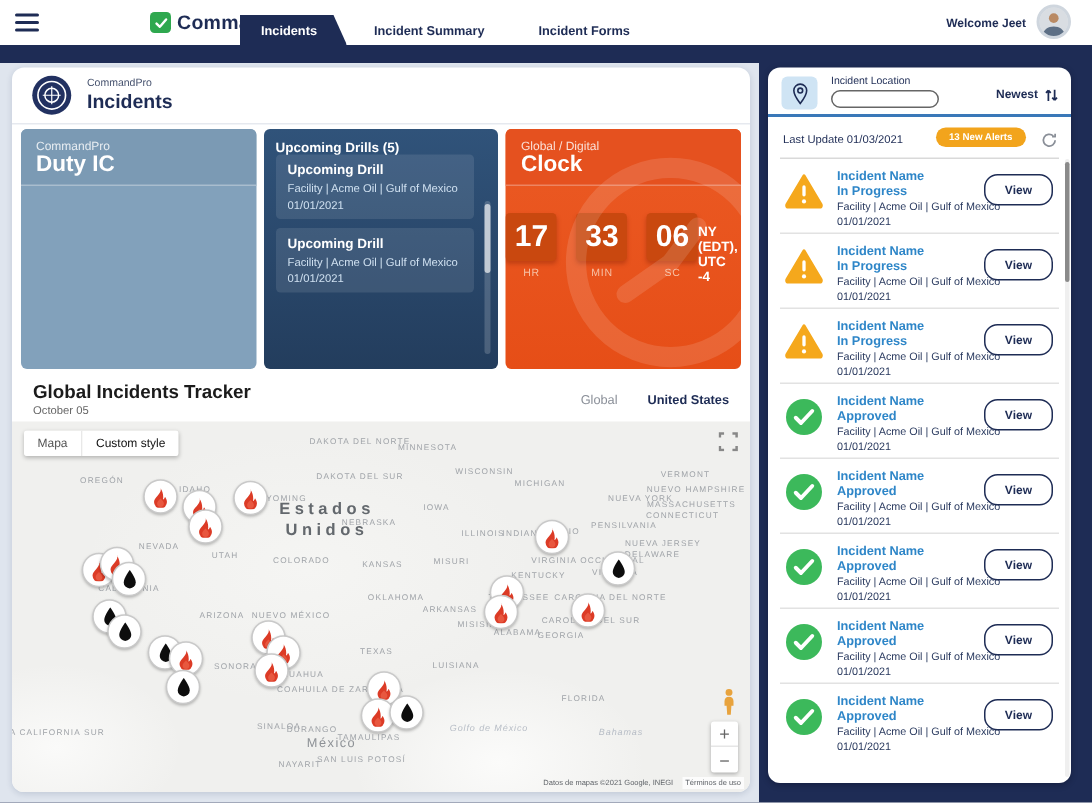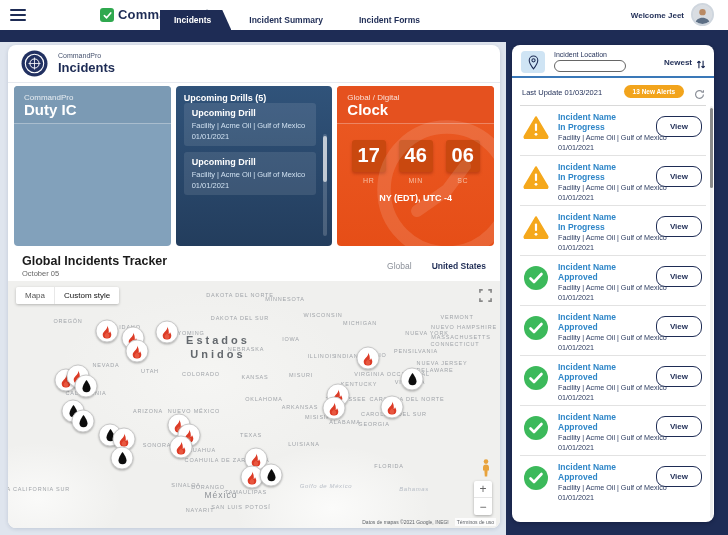--- a/index.html
+++ b/index.html
@@ -51,21 +51,21 @@
 
   .cal-body{padding:5px 16px 4px 8px}
   .cal-section{font-size:9px;font-weight:bold;color:#fff;text-align:left;margin:2px 0 0}
   .drill{background:rgba(255,255,255,.10);border-radius:3px;padding:5px 8px;margin-bottom:6px}
   .drill-title{font-size:9px;font-weight:bold;color:#fff}
   .drill-details{font-size:7.5px;color:#cfe0f0;margin-top:3px}
   .drill-date{font-size:7.5px;color:#cfe0f0;margin-top:2px}
   .cal-scroll{position:absolute;right:5px;top:48px;bottom:10px;width:4px;background:rgba(255,255,255,.18);border-radius:2px}
   .cal-thumb{position:absolute;top:2px;left:0;width:4px;height:46px;background:rgba(255,255,255,.65);border-radius:2px;cursor:pointer}
 
-  .clock-body{position:relative;display:flex;flex-direction:column;align-items:center;padding-top:16px}
+  .clock-body{position:relative;display:flex;flex-direction:row;align-items:center;padding-top:16px}
   .digits{display:flex;gap:13px}
   .digit{width:34px;text-align:center}
   .digit-box{width:34px;height:32px;background:var(--digit);border-radius:3px;color:#fff;font-size:20px;font-weight:bold;display:flex;align-items:center;justify-content:center;box-shadow:0 2px 3px rgba(120,30,0,.35)}
   .digit-label{font-size:7px;color:#f7c0a4;margin-top:5px;letter-spacing:.5px}
   .clock-tz{font-size:9px;font-weight:bold;color:#fff;margin-top:9px}
   .clock-watermark{position:absolute;right:-28px;bottom:-66px;opacity:.9;pointer-events:none}
 
   
   .tracker{height:32px;padding:4px 14px 2px;display:flex;justify-content:space-between;align-items:center}
   .tracker-title{font-size:12.5px;font-weight:bold;color:#1b1b1b}
@@ -218,21 +218,21 @@
       </div>
       <div class="clock-body">
         <div class="digits">
 
             <div class="digit">
               <div class="digit-box">17</div>
               <div class="digit-label">HR</div>
             </div>
 
             <div class="digit">
-              <div class="digit-box">46</div>
+              <div class="digit-box">33</div>
               <div class="digit-label">MIN</div>
             </div>
 
             <div class="digit">
               <div class="digit-box">06</div>
               <div class="digit-label">SC</div>
             </div>
           </div>
         <div class="clock-tz">NY (EDT), UTC -4</div>
         <div class="clock-watermark">

